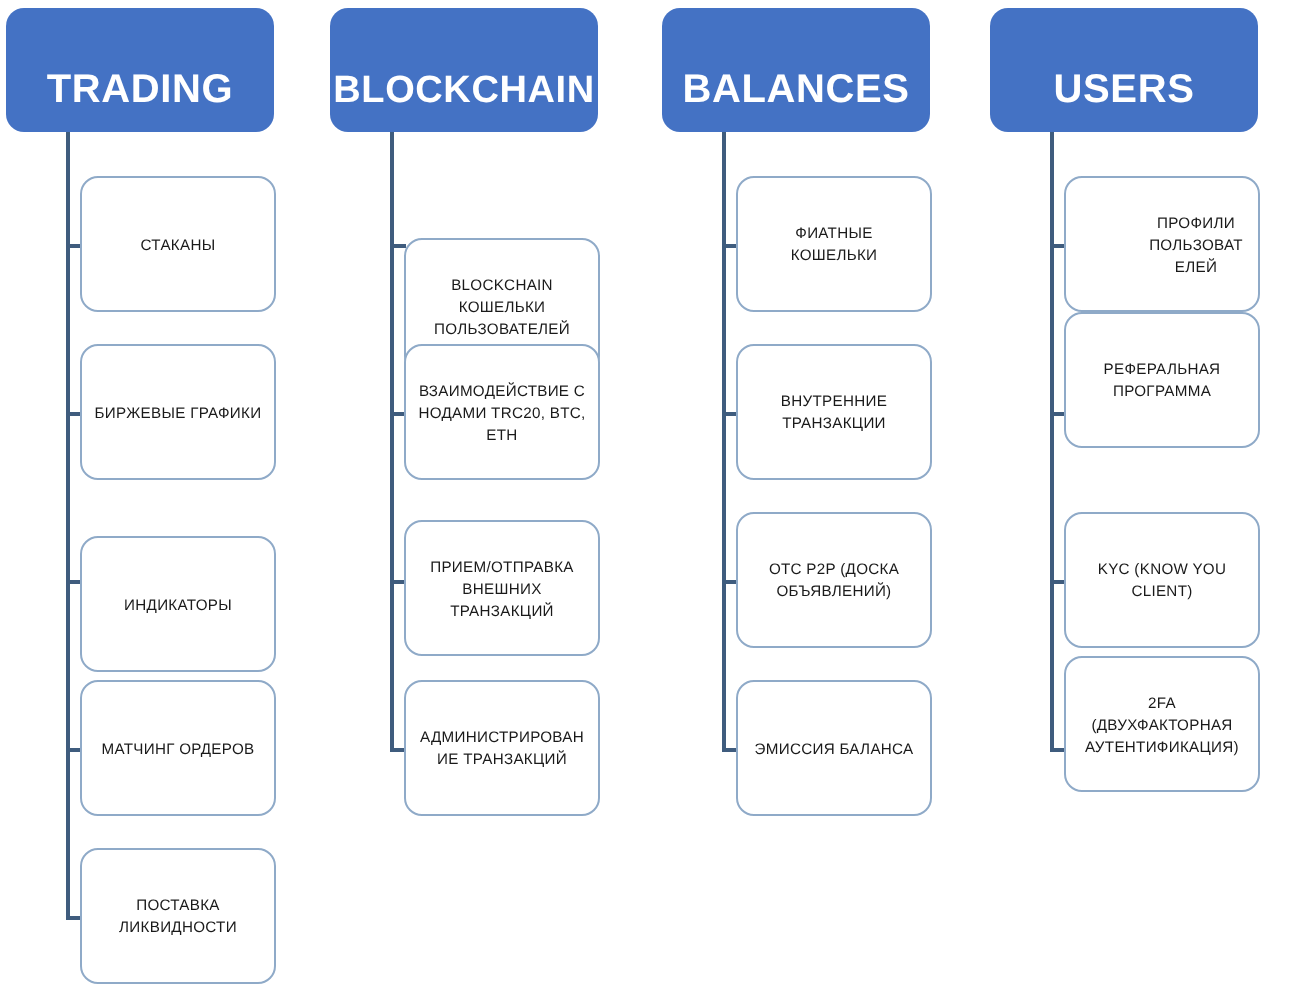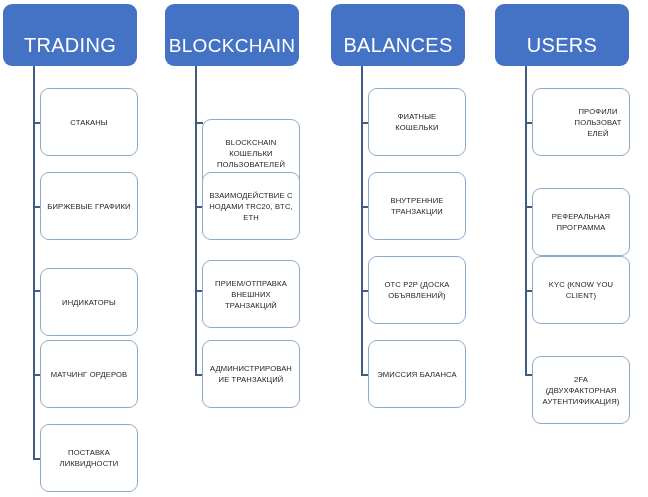--- a/index.html
+++ b/index.html
@@ -41,21 +41,21 @@
     background: #4472C4;
     border-radius: 9px;
     display: flex;
     align-items: center;
     justify-content: center;
     box-sizing: border-box;
   }
   .header-label {
     color: #ffffff;
     font-size: 20px;
-    font-weight: 400;
+    font-weight: 700;
     letter-spacing: 0.3px;
     line-height: 1.05;
     text-align: left;
     white-space: nowrap;
     margin-top: 21px;
   }
   .header-box.narrow .header-label { font-size: 19px; }
 
   
   .trunk {
@@ -174,25 +174,25 @@
     <div class="column" style="left: 492px;">
       <div class="header-box">
         <span class="header-label">USERS</span>
       </div>
       <div class="trunk" style="top: 66px; height: 308px;"></div>
       <div class="stub" style="top: 122px;"></div>
       <div class="child-box" style="top: 88px; padding-left: 40px;">
         <span class="child-label">ПРОФИЛИ ПОЛЬЗОВАТЕЛЕЙ</span>
       </div>
       <div class="stub" style="top: 206px;"></div>
-      <div class="child-box" style="top: 188px;">
+      <div class="child-box" style="top: 156px;">
         <span class="child-label">РЕФЕРАЛЬНАЯ ПРОГРАММА</span>
       </div>
       <div class="stub" style="top: 290px;"></div>
       <div class="child-box" style="top: 256px;">
         <span class="child-label">KYC (KNOW YOU CLIENT)</span>
       </div>
       <div class="stub" style="top: 374px;"></div>
-      <div class="child-box" style="top: 356px;">
+      <div class="child-box" style="top: 328px;">
         <span class="child-label">2FA (ДВУХФАКТОРНАЯ АУТЕНТИФИКАЦИЯ)</span>
       </div>
     </div>
   </div>
 
 </body></html>

